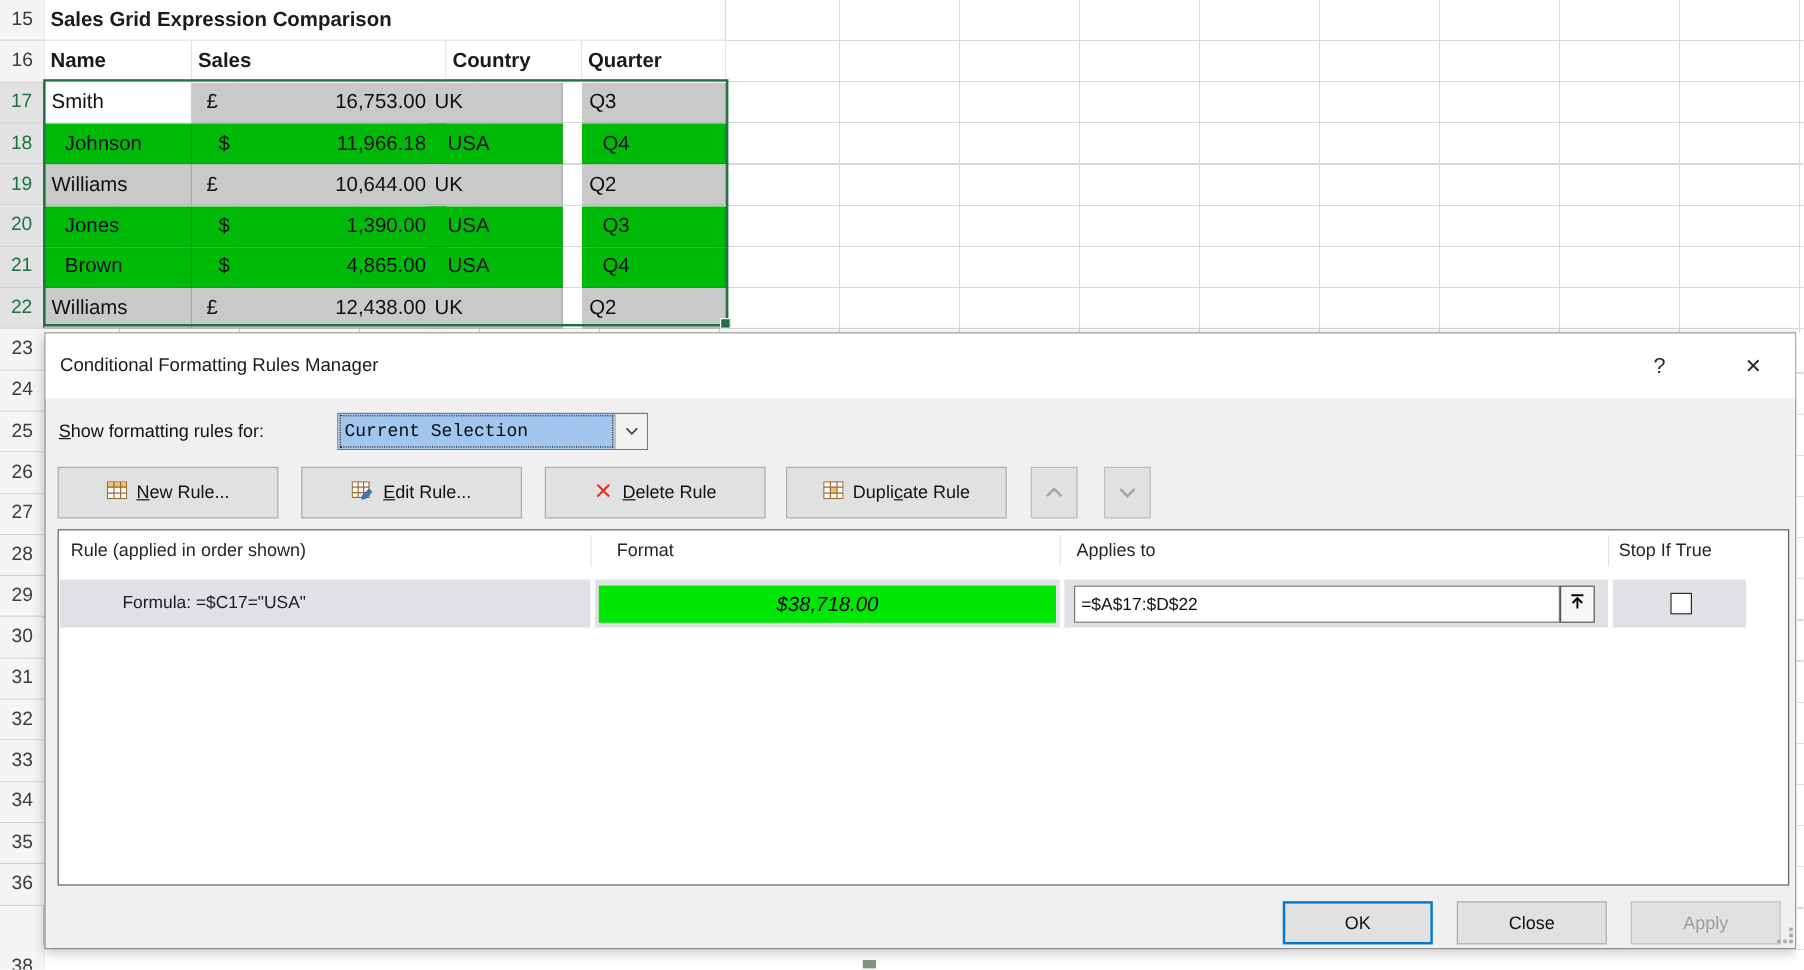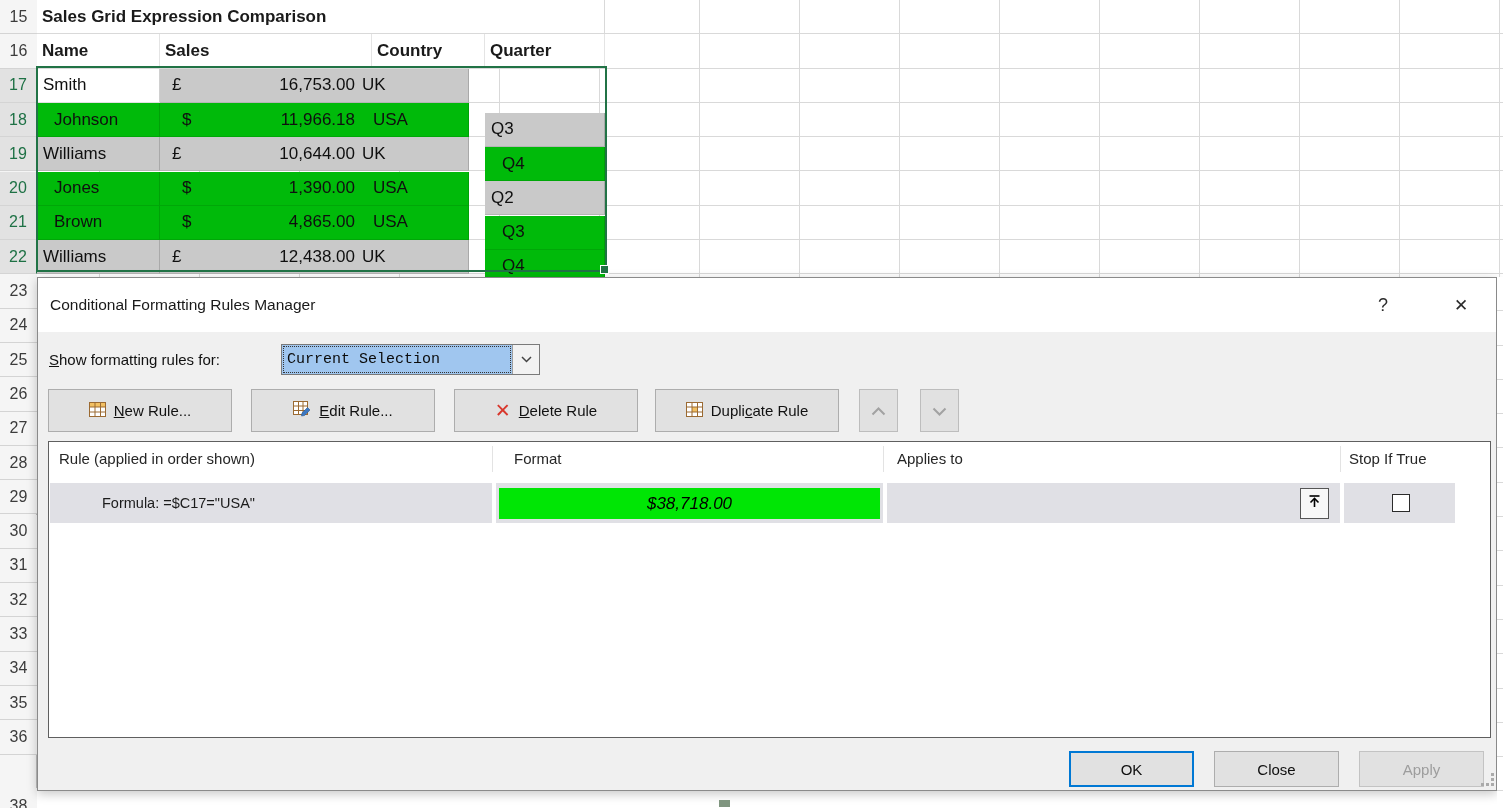--- a/index.html
+++ b/index.html
@@ -31,21 +31,21 @@
   .hdr-cell { position:absolute; top:0; height:34px; display:flex; align-items:center;
     font-size:17px; font-weight:bold; color:#1a1a1a; padding-left:5px; background:#fff;
     border-right:1px solid #e4e4e4; }
   .sheet-row { position:absolute; left:0; width:568px; height:34.3px; }
   .cell { position:absolute; top:0; height:34.3px; display:flex; align-items:center;
     font-size:17px; color:#0f0f0f; padding-left:6px;
     border-right:1px solid rgba(90,90,90,.28); border-bottom:1px solid rgba(90,90,90,.18); }
   .cA { left:0;   width:123px;text-align:center; }
   .cB { left:123px; width:212px; justify-content:space-between; padding-right:16px; padding-left:12px; }
   .cC { left:319px; width:113px; }
-  .cD { left:448px; width:120px;margin-top:44px; }
+  .cD { left:448px; width:120px; }
   .row-gray .cell { background:#c9c9c9; }
   .row-green .cell { background:#00ba0a; border-right-color:rgba(0,90,0,.25); border-bottom-color:rgba(0,90,0,.2); }
   .row-green .cA, .row-green .cC, .row-green .cD { padding-left:17px; }
   .row-green .cB { padding-left:22px; }
   .cell.active { background:#ffffff !important; }
 
   
   #sel-border { position:absolute; left:36px; top:66px; width:571px; height:206px;
     border:2px solid #217346; z-index:4; pointer-events:none; }
   #fill-handle { position:absolute; left:600px; top:265px; width:9px; height:9px;
@@ -303,20 +303,21 @@
       <div class="hdiv" style="left:443px"></div>
       <div class="hdiv" style="left:834px"></div>
       <div class="hdiv" style="left:1291px"></div>
 
       <div class="rule-row">
         <div class="rule-notch" style="left:442px"></div>
         <div class="rule-notch" style="left:833px"></div>
         <div class="rule-notch" style="left:1290px"></div>
         <div class="rule-text">Formula: =$C17="USA"</div>
         <div class="fmt-preview">$38,718.00</div>
+        <input class="applies-input" type="text" value="=$A$17:$D$22" style="">
         <div class="range-btn">
           <span>
             <svg width="15" height="15" viewBox="0 0 15 15">
                 <line x1="2.5" y1="2" x2="12.5" y2="2" stroke="#000" stroke-width="1.6"></line>
                 <line x1="7.5" y1="13" x2="7.5" y2="5" stroke="#000" stroke-width="1.6"></line>
                 <polyline points="3.5,8.5 7.5,4.5 11.5,8.5" fill="none" stroke="#000" stroke-width="1.6"></polyline>
               </svg>
           </span>
         </div>
         <div class="stop-chk"></div>

